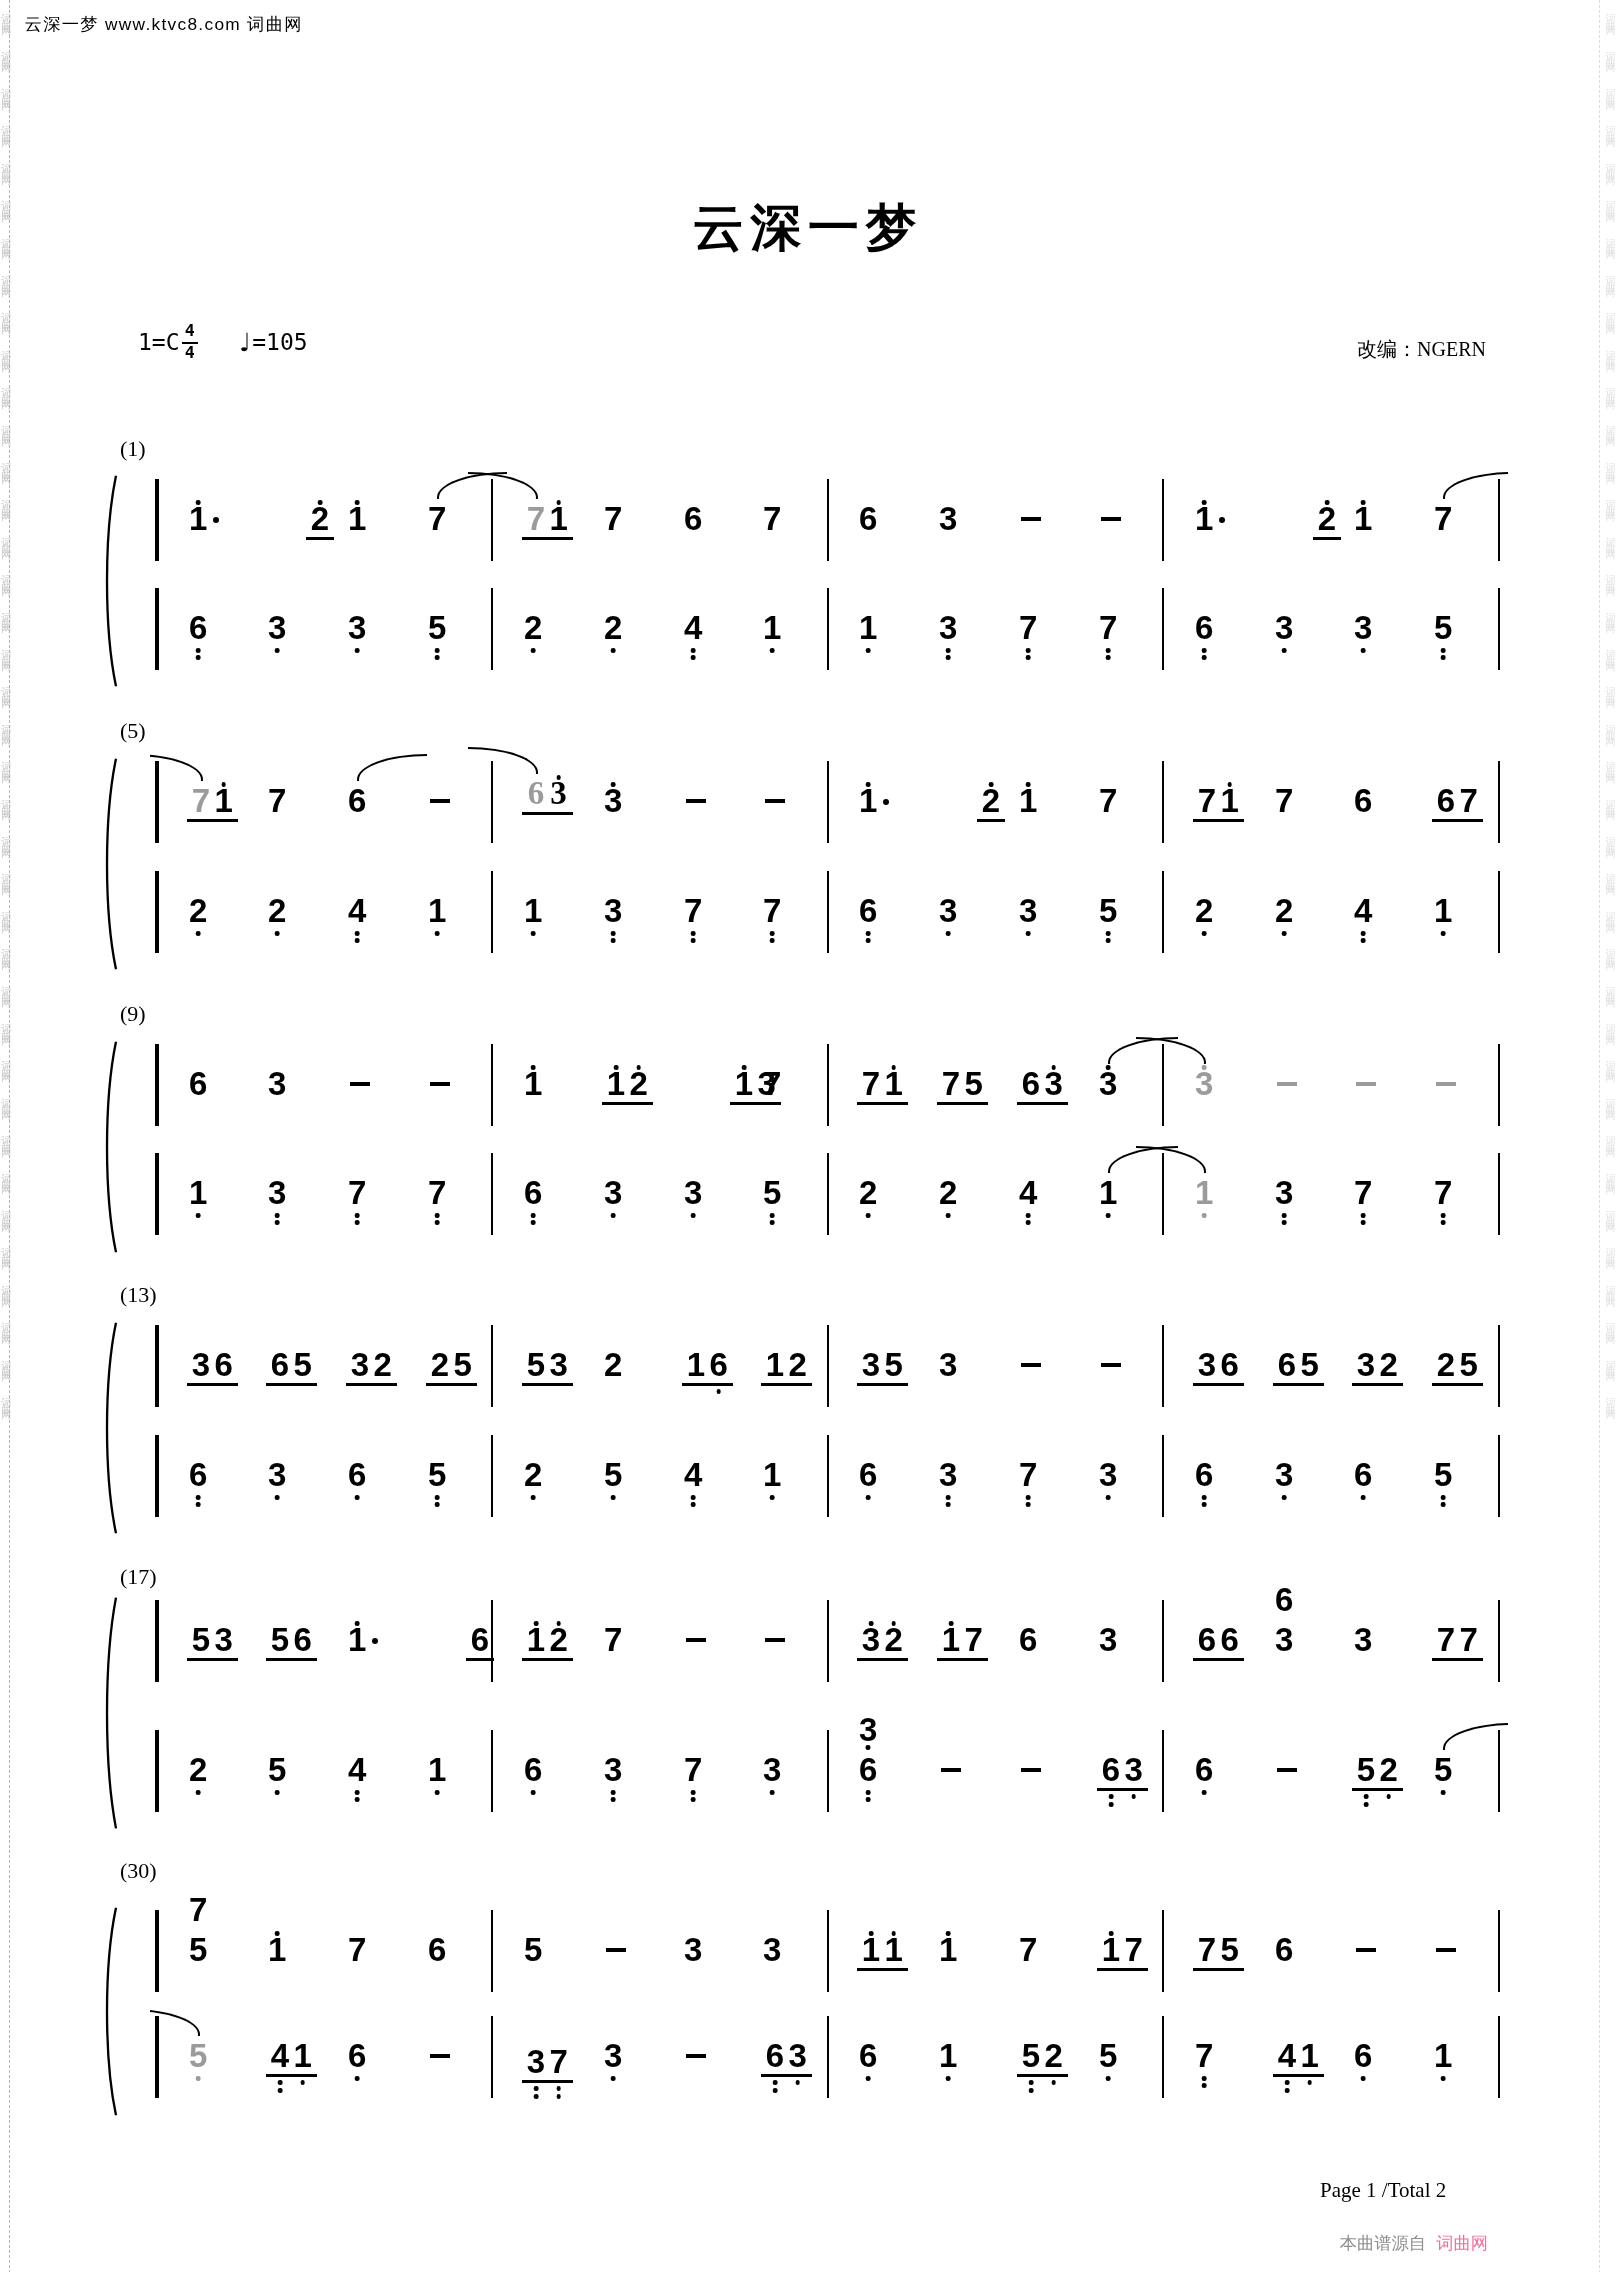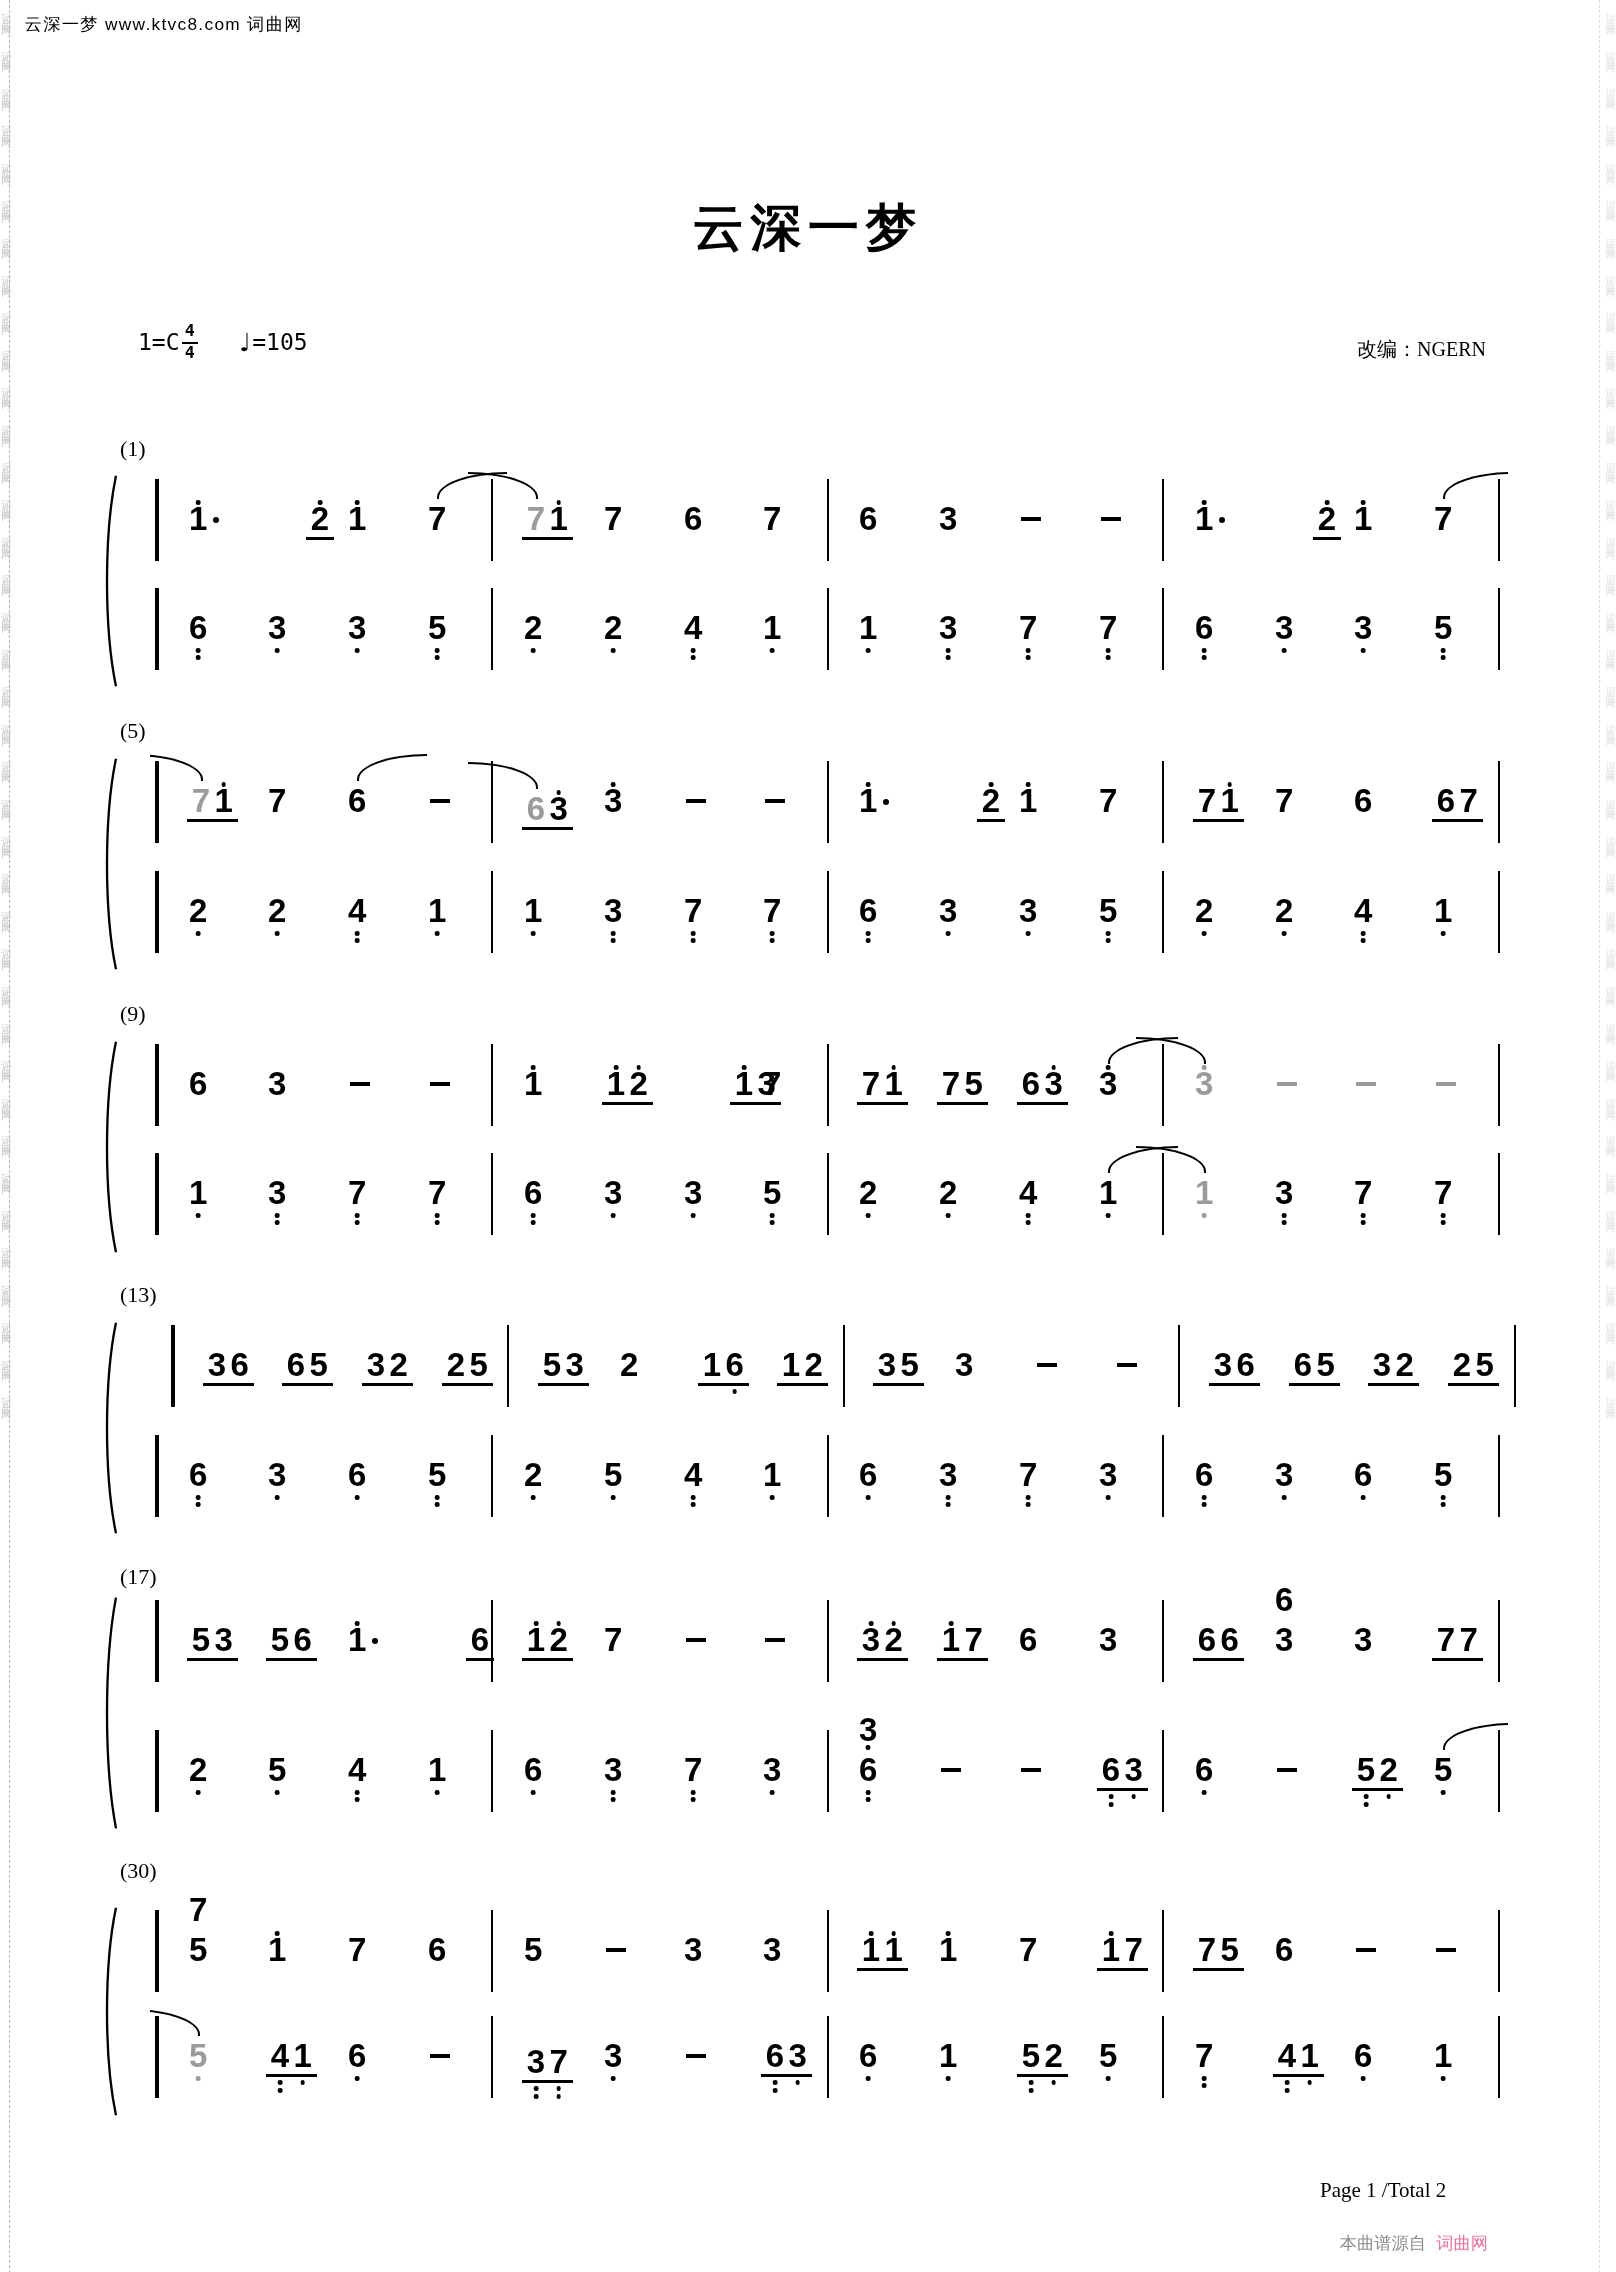--- a/index.html
+++ b/index.html
@@ -176,21 +176,21 @@
         <div class="bar" style="left: 1012px; top: 65px; width: 2px; height: 82px;"></div>
         <div class="bar" style="left: 1348px; top: 65px; width: 2px; height: 82px;"></div>
         <div class="grp beam" style="left: 37px; top: 86px;"><span class="note gray"><span class="d">7</span><span class="tiewrap l">
               <span class="tiearc"></span>
             </span></span><span class="note"><span class="d">1</span><span class="dot hidot1"></span></span></div>
         <div class="grp" style="left: 116px; top: 86px;"><span class="note"><span class="d">7</span></span></div>
         <div class="grp" style="left: 196px; top: 86px;"><span class="note"><span class="d">6</span><span class="tiewrap r">
               <span class="tiearc"></span>
             </span></span></div>
         <div class="grp" style="left: 276px; top: 86px;"><span class="dashnote"><span class="bar-d"></span></span></div>
-        <div class="grp beam" style="left: 372px; top: 94px;"><span class="note gray"><span class="d">6</span><span class="tiewrap l">
+        <div class="grp beam" style="left: 372px; top: 79px; font-family: Liberation Serif, serif;"><span class="note gray"><span class="d">6</span><span class="tiewrap l">
               <span class="tiearc"></span>
             </span></span><span class="note"><span class="d">3</span><span class="dot hidot1"></span></span></div>
         <div class="grp" style="left: 452px; top: 86px;"><span class="note"><span class="d">3</span><span class="dot hidot1"></span></span></div>
         <div class="grp" style="left: 532px; top: 86px;"><span class="dashnote"><span class="bar-d"></span></span></div>
         <div class="grp" style="left: 611px; top: 86px;"><span class="dashnote"><span class="bar-d"></span></span></div>
         <div class="grp" style="left: 707px; top: 86px;"><span class="note"><span class="d">1</span><span class="dot hidot1"></span><span class="augdot"></span></span></div>
         <div class="grp beam" style="left: 827px; top: 86px;"><span class="note"><span class="d">2</span><span class="dot hidot1"></span></span></div>
         <div class="grp" style="left: 867px; top: 86px;"><span class="note"><span class="d">1</span><span class="dot hidot1"></span></span></div>
         <div class="grp" style="left: 947px; top: 86px;"><span class="note"><span class="d">7</span></span></div>
         <div class="grp beam" style="left: 1043px; top: 86px;"><span class="note"><span class="d">7</span></span><span class="note"><span class="d">1</span><span class="dot hidot1"></span></span></div>
@@ -276,21 +276,21 @@
               <span class="tiearc"></span>
             </span></span></div>
         <div class="grp" style="left: 1123px; top: 86px;"><span class="note"><span class="d">3</span><span class="dot lodot1"></span><span class="dot lodot2"></span></span></div>
         <div class="grp" style="left: 1202px; top: 86px;"><span class="note"><span class="d">7</span><span class="dot lodot1"></span><span class="dot lodot2"></span></span></div>
         <div class="grp" style="left: 1282px; top: 86px;"><span class="note"><span class="d">7</span><span class="dot lodot1"></span><span class="dot lodot2"></span></span></div>
       </div>
       <div class="syslabel" style="left: 120px; top: 1282px;">(13)</div>
       <div class="brace" style="left: 100px; top: 1320px; width: 20px; height: 216px;"><svg width="20" height="216" viewBox="0 0 30 325">
           <path d="M24,4 C6,91.00000000000001 6,234 24,321" fill="none" stroke="#000" stroke-width="3.5"></path>
         </svg></div>
-      <div class="staffrow" style="left: 166px; top: 1260px; width: 1358px; height: 199px;">
+      <div class="staffrow" style="left: 150px; top: 1260px; width: 1358px; height: 199px;">
         <div class="bar" style="left: 5.3px; top: 65px; width: 3.3px; height: 82px;"></div>
         <div class="bar" style="left: 341px; top: 65px; width: 2px; height: 82px;"></div>
         <div class="bar" style="left: 677px; top: 65px; width: 2px; height: 82px;"></div>
         <div class="bar" style="left: 1012px; top: 65px; width: 2px; height: 82px;"></div>
         <div class="bar" style="left: 1348px; top: 65px; width: 2px; height: 82px;"></div>
         <div class="grp beam" style="left: 37px; top: 86px;"><span class="note"><span class="d">3</span></span><span class="note"><span class="d">6</span></span></div>
         <div class="grp beam" style="left: 116px; top: 86px;"><span class="note"><span class="d">6</span></span><span class="note"><span class="d">5</span></span></div>
         <div class="grp beam" style="left: 196px; top: 86px;"><span class="note"><span class="d">3</span></span><span class="note"><span class="d">2</span></span></div>
         <div class="grp beam" style="left: 276px; top: 86px;"><span class="note"><span class="d">2</span></span><span class="note"><span class="d">5</span></span></div>
         <div class="grp beam" style="left: 372px; top: 86px;"><span class="note"><span class="d">5</span></span><span class="note"><span class="d">3</span></span></div>

